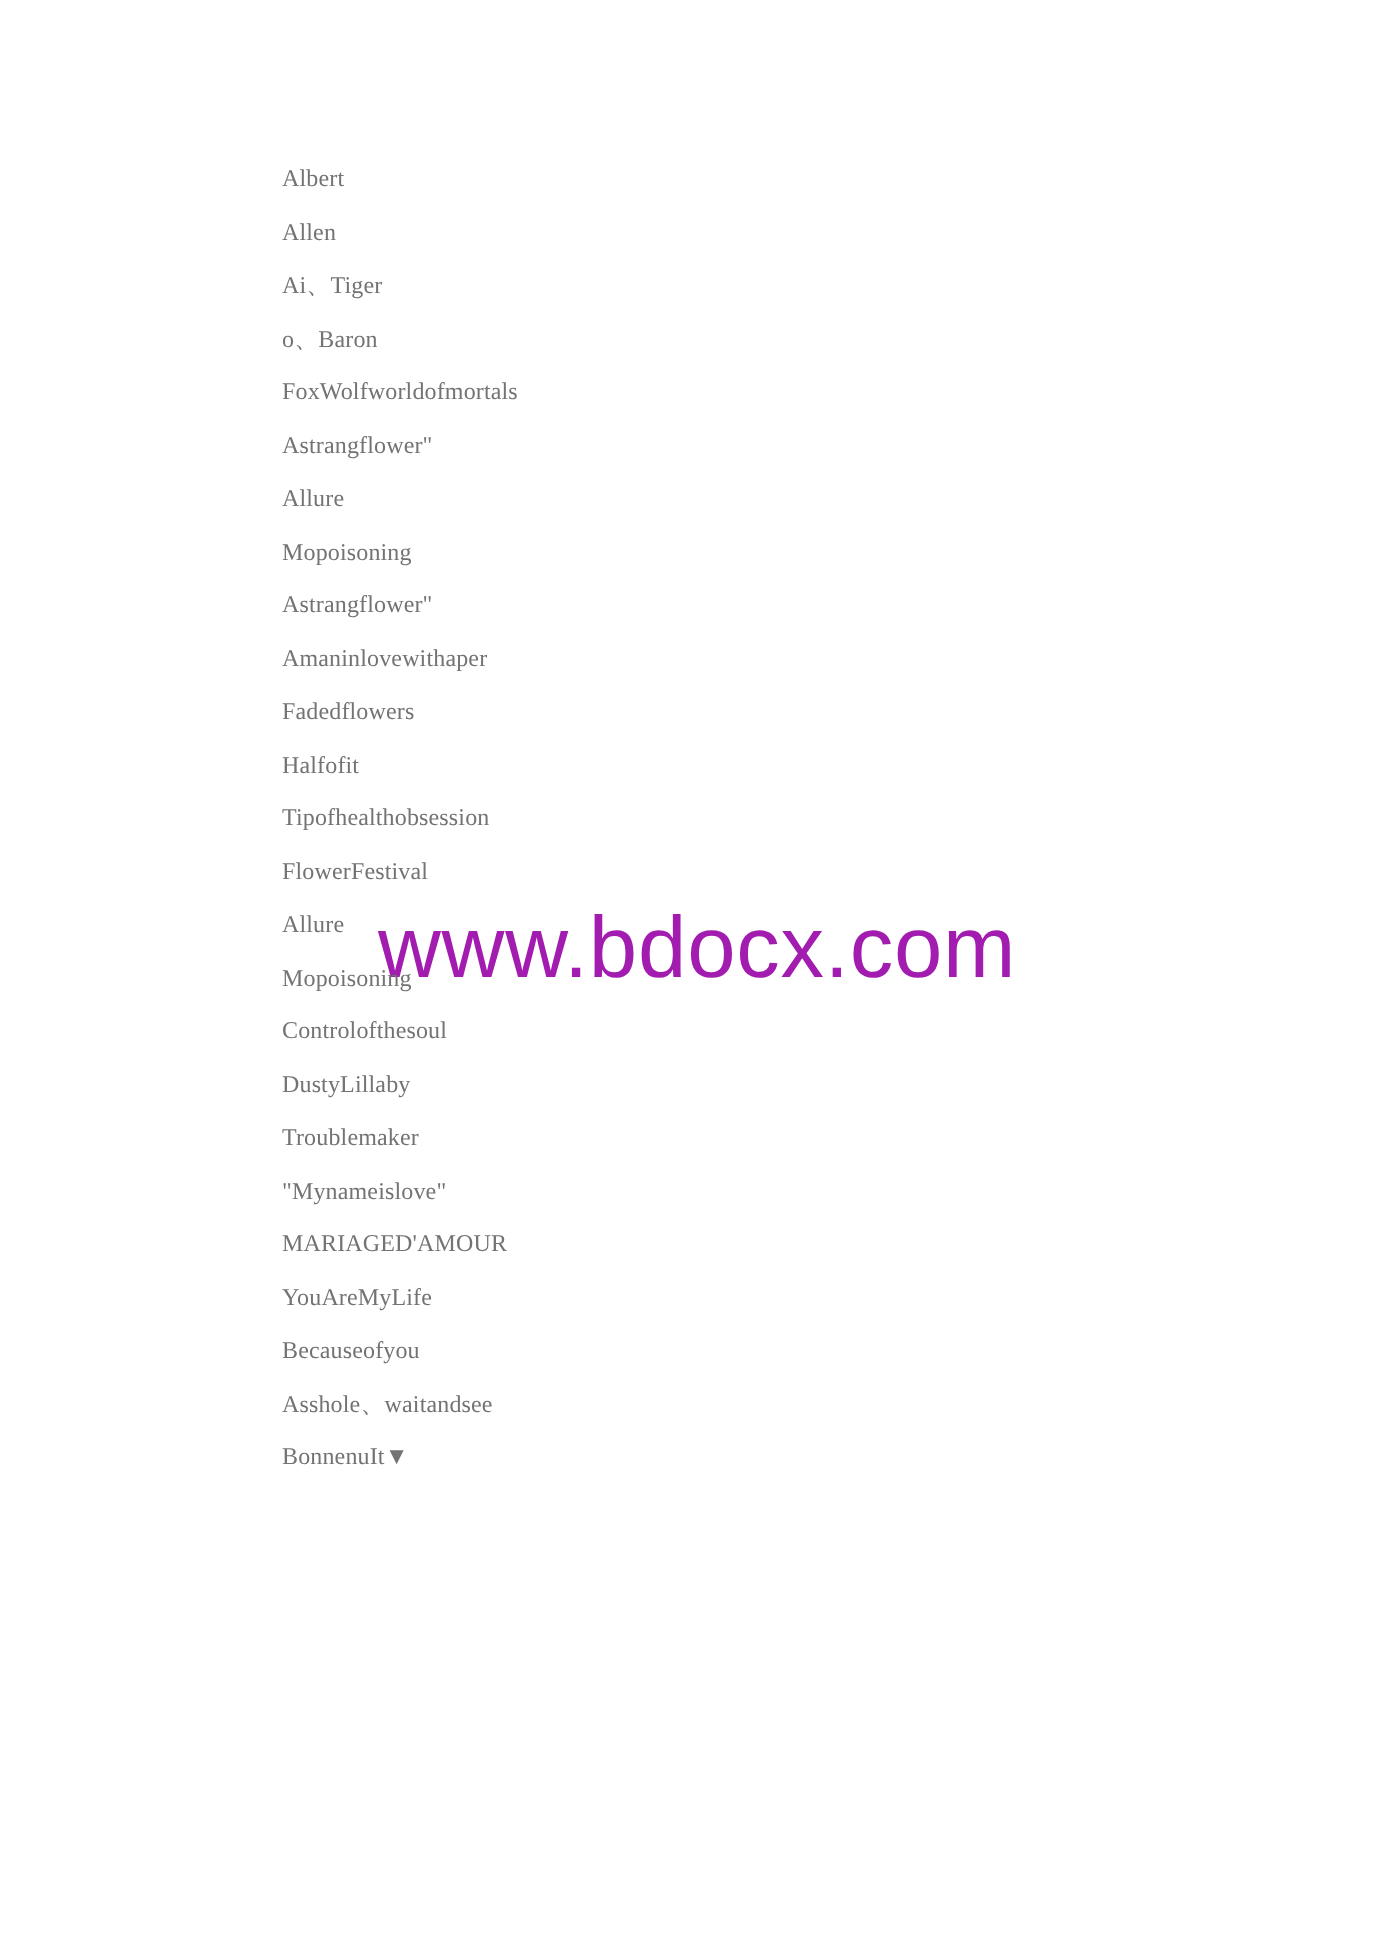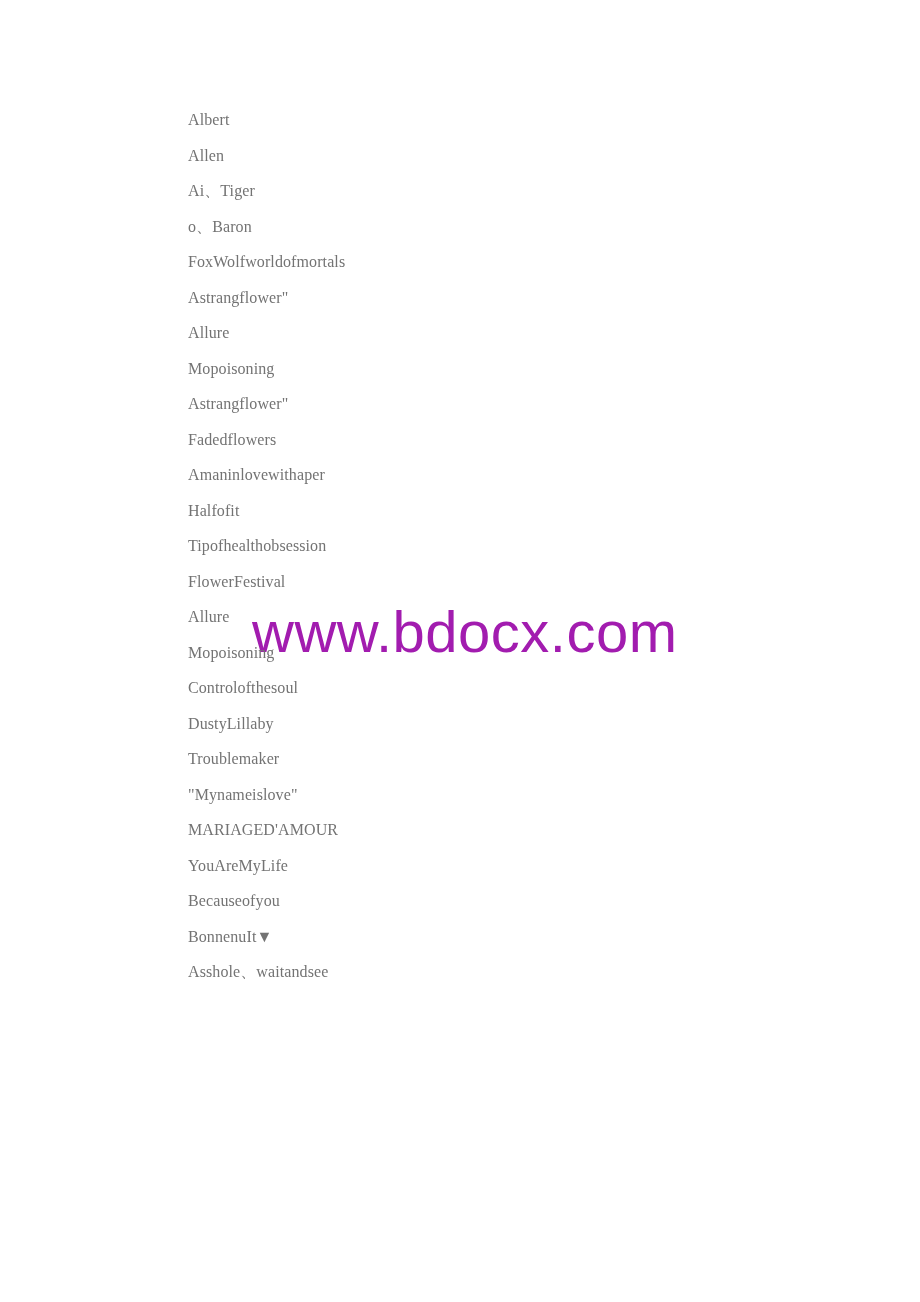--- a/index.html
+++ b/index.html
@@ -59,31 +59,31 @@
   <div id="doc-body">
       <div class="doc-line">Albert</div>
       <div class="doc-line">Allen</div>
       <div class="doc-line">Ai、Tiger</div>
       <div class="doc-line">o、Baron</div>
       <div class="doc-line">FoxWolfworldofmortals</div>
       <div class="doc-line">Astrangflower"</div>
       <div class="doc-line">Allure</div>
       <div class="doc-line">Mopoisoning</div>
       <div class="doc-line">Astrangflower"</div>
+      <div class="doc-line">Amaninlovewithaper</div>
       <div class="doc-line">Fadedflowers</div>
-      <div class="doc-line">Amaninlovewithaper</div>
       <div class="doc-line">Halfofit</div>
       <div class="doc-line">Tipofhealthobsession</div>
       <div class="doc-line">FlowerFestival</div>
       <div class="doc-line">Allure</div>
       <div class="doc-line">Mopoisoning</div>
       <div class="doc-line">Controlofthesoul</div>
       <div class="doc-line">DustyLillaby</div>
       <div class="doc-line">Troublemaker</div>
       <div class="doc-line">"Mynameislove"</div>
       <div class="doc-line">MARIAGED'AMOUR</div>
       <div class="doc-line">YouAreMyLife</div>
       <div class="doc-line">Becauseofyou</div>
+      <div class="doc-line">Asshole、waitandsee</div>
       <div class="doc-line">BonnenuIt▼</div>
-      <div class="doc-line">Asshole、waitandsee</div>
     </div>
 
 </div>
 
 </body></html>

